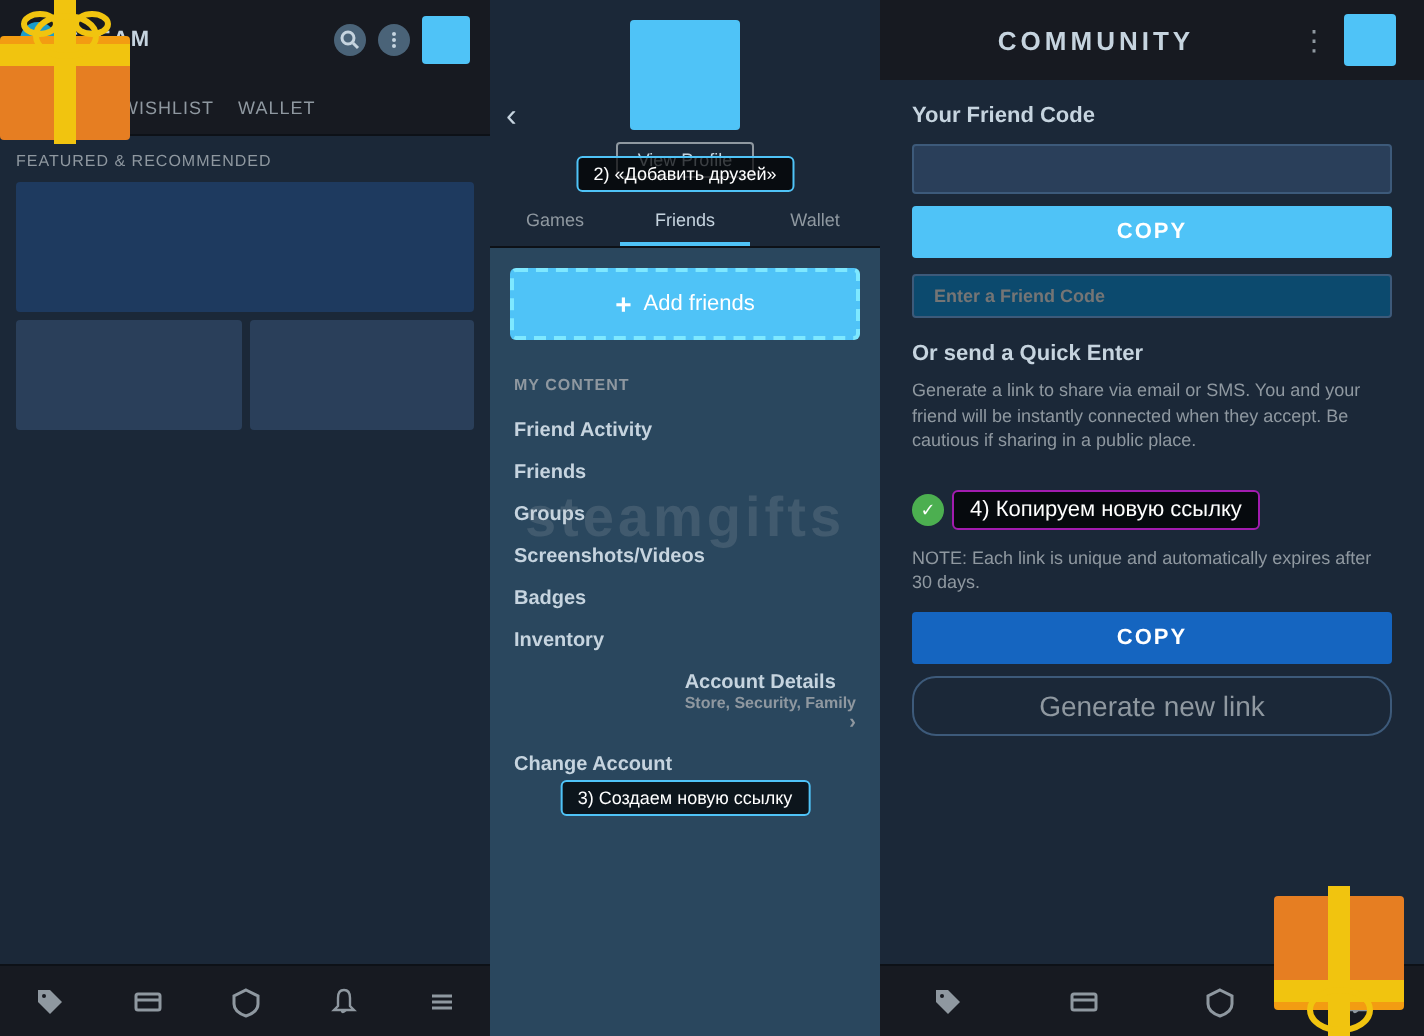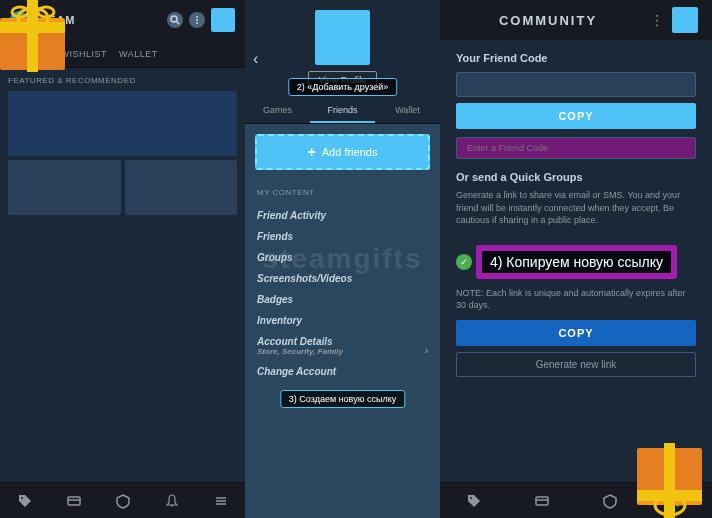--- a/index.html
+++ b/index.html
@@ -281,35 +281,36 @@
       padding: 8px 12px;
       flex: 1;
     }
 
     .my-content-label {
       color: #8f98a0;
       font-size: 8px;
       text-transform: uppercase;
       letter-spacing: 0.5px;
       margin-bottom: 8px;
+      font-weight: bold;
     }
 
     .content-item {
       color: #c6d4df;
       font-size: 10px;
       padding: 5px 0;
       cursor: pointer;
       font-weight: 600;
-      font-style: italic;
     }
 
     .content-item-with-arrow {
       display: flex;
       justify-content: space-between;
       align-items: flex-end;
+      flex-direction: column;
     }
 
     .content-sub {
       color: #8f98a0;
       font-size: 8px;
     }
 
     
     .annotation-3 {
       position: absolute;
@@ -424,28 +425,29 @@
 
     .invite-text {
       color: #8f98a0;
       font-size: 9px;
       line-height: 1.4;
       margin-bottom: 8px;
     }
 
     .enter-code-input {
       width: 100%;
-      background: #701a75;
+      background: #0c4a6e;
       border: 1px solid #3d5a7a;
       color: #8f98a0;
       padding: 5px 10px;
       font-size: 9px;
       border-radius: 2px;
       outline: none;
       margin-bottom: 12px;
+      font-weight: bold;
     }
 
     .quick-invite-title {
       color: #c6d4df;
       font-size: 11px;
       font-weight: bold;
       margin-bottom: 6px;
     }
 
     .quick-invite-desc {
@@ -472,24 +474,24 @@
       display: flex;
       align-items: center;
       justify-content: center;
       color: #fff;
       font-size: 9px;
     }
 
     .annotation-4-bubble {
       background: rgba(0,0,0,0.75);
       color: #fff;
-      font-size: 14px;
+      font-size: 11px;
       padding: 3px 8px;
       border-radius: 3px;
-      border: 6px solid #a21caf;
+      border: 1px solid #a21caf;
     }
 
     .expire-text {
       color: #8f98a0;
       font-size: 9px;
       line-height: 1.4;
       margin-bottom: 8px;
     }
 
     .link-display {
@@ -516,22 +518,22 @@
       margin-bottom: 6px;
       text-transform: uppercase;
     }
 
     .generate-link-btn {
       width: 100%;
       background: transparent;
       border: 1px solid #3d5a7a;
       color: #8f98a0;
       padding: 6px;
-      font-size: 10px;
-      border-radius: 2px;
+      font-size: 14px;
+      border-radius: 12px;
       cursor: pointer;
       text-align: center;
     }
 
     
     .community-bottom-nav {
       height: 36px;
       background: #171a21;
       display: flex;
       align-items: center;
@@ -703,21 +705,21 @@
     </div>
 
     <div class="community-content">
       
       <div class="section-title">Your Friend Code</div>
       <input class="friend-code-input" type="text" value="" placeholder="" style="">
       <button class="copy-btn">COPY</button>
       <input class="enter-code-input" type="text" placeholder="Enter a Friend Code" style="">
 
       
-      <div class="quick-invite-title">Or send a Quick Groups</div>
+      <div class="quick-invite-title">Or send a Quick Enter</div>
       <div class="quick-invite-desc">Generate a link to share via email or SMS. You and your friend will be instantly connected when they accept. Be cautious if sharing in a public place.</div>
 
       
       <div class="annotation-4">
         <div class="check-circle">✓</div>
         <div class="annotation-4-bubble">
           <span>4) Копируем новую ссылку</span>
         </div>
       </div>
 

